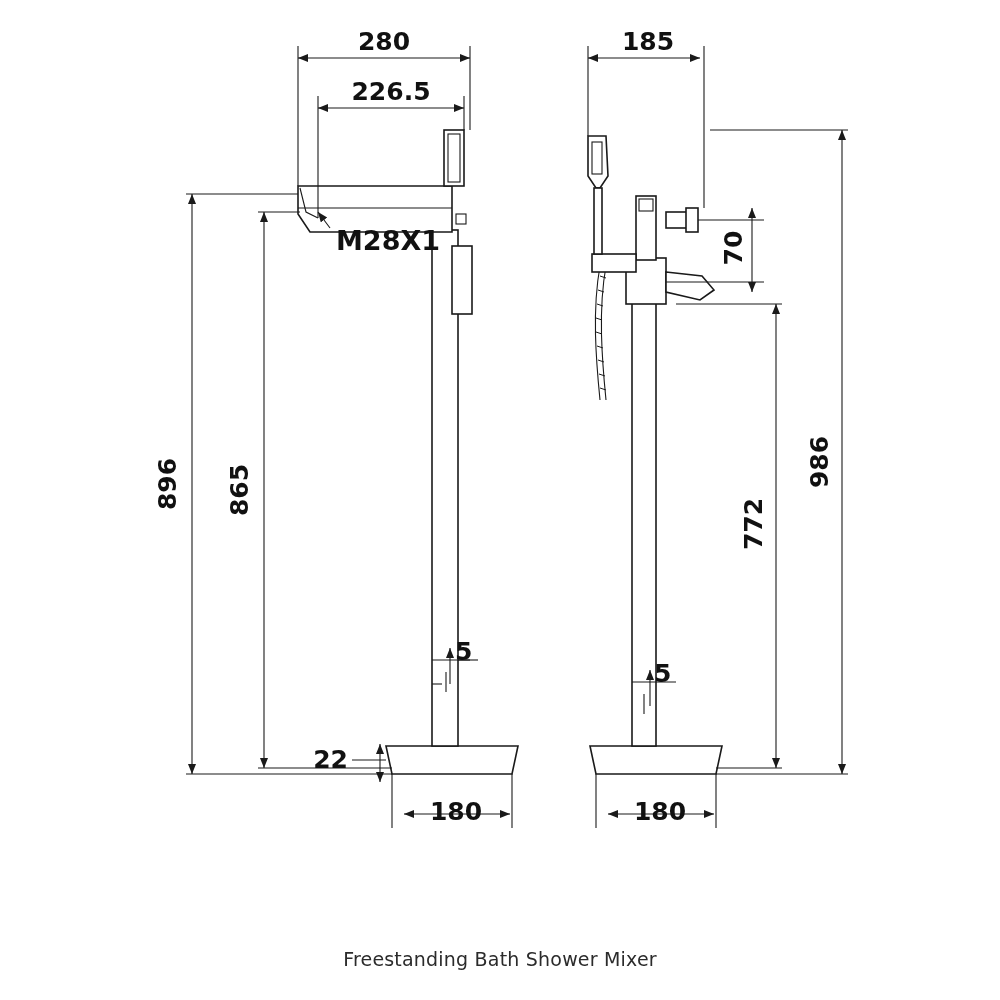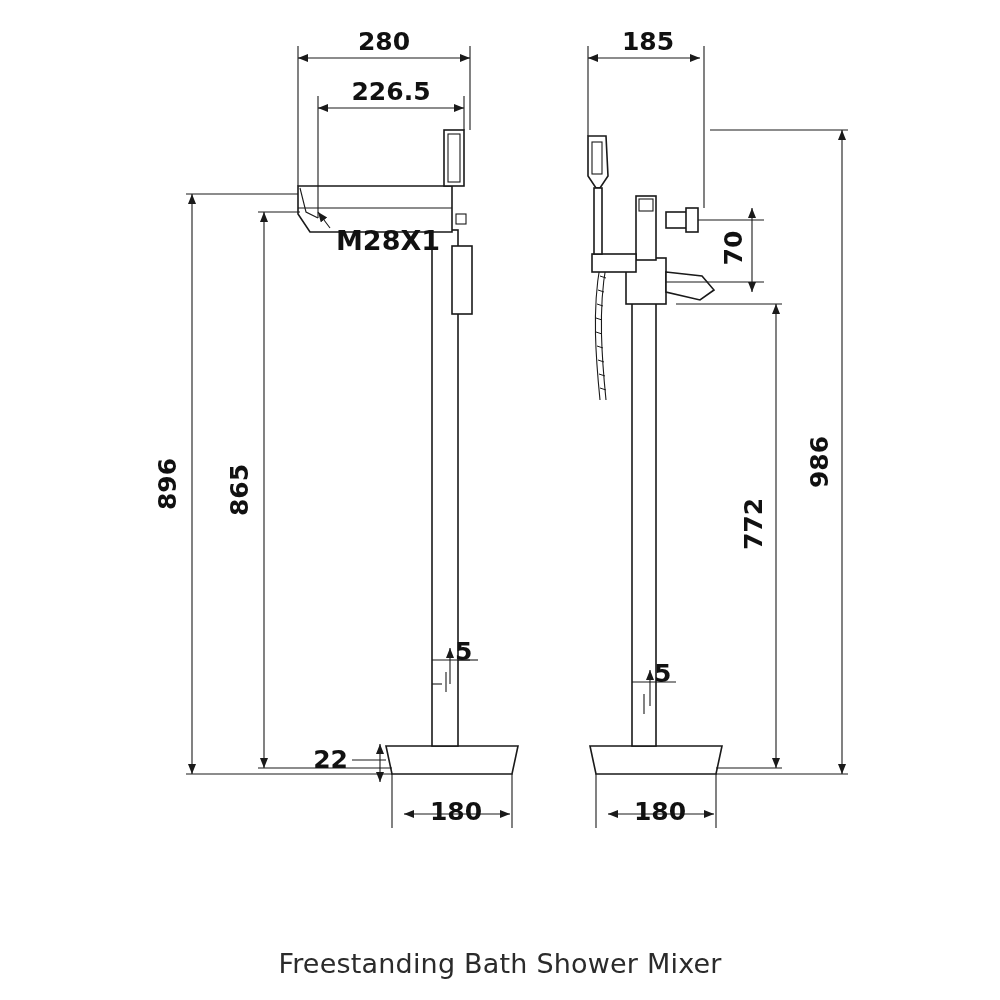--- a/index.html
+++ b/index.html
@@ -27,21 +27,21 @@
     width: 1000px;
     height: 1000px;
   }
   .caption {
     position: absolute;
     left: 0;
     top: 948px;
     width: 1000px;
     text-align: center;
     font-family: "DejaVu Sans", sans-serif;
-    font-size: 27px;
+    font-size: 19px;
     letter-spacing: 0.2px;
     color: #2b2b2b;
   }
   text {
     font-family: "DejaVu Sans", sans-serif;
     fill: #111111;
   }
   .dimtext {
     font-size: 25px;
     font-weight: bold;

